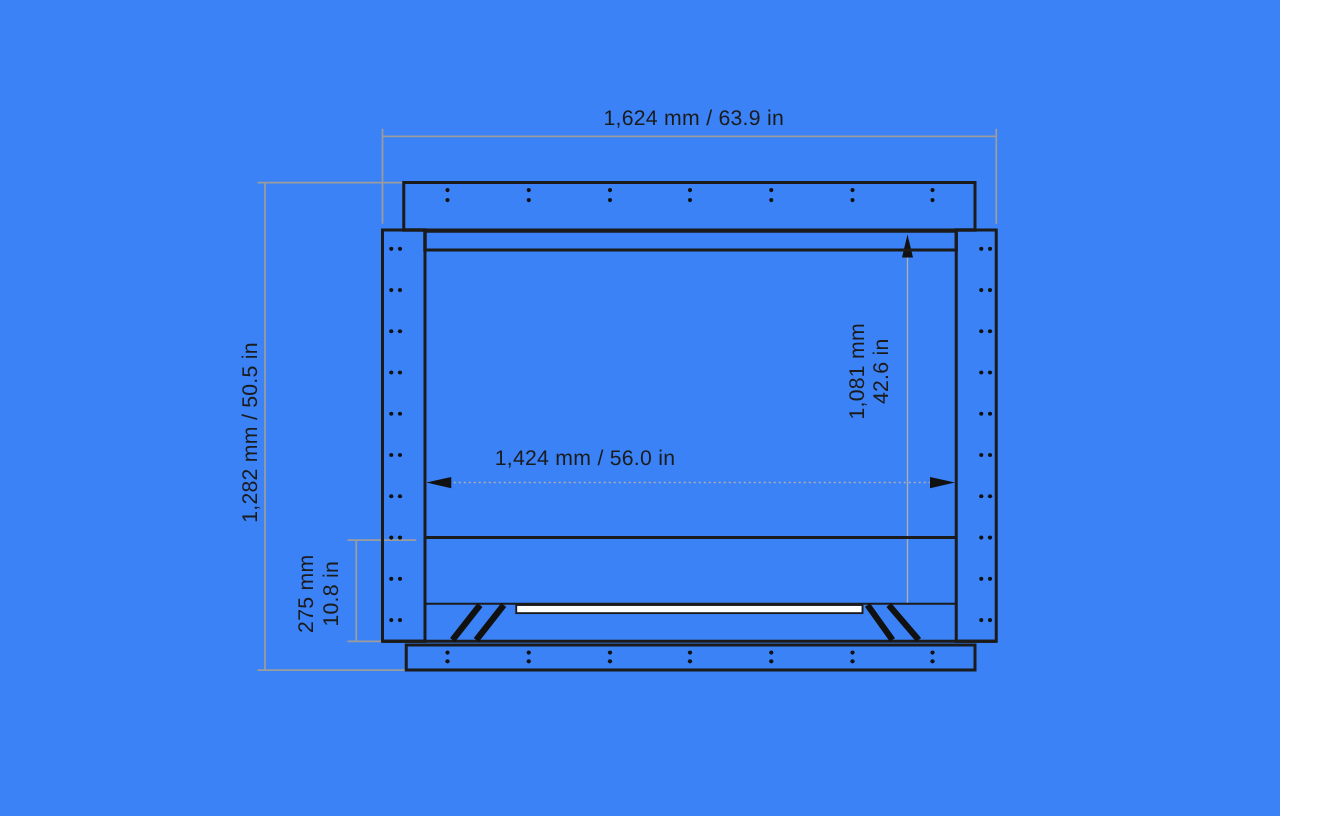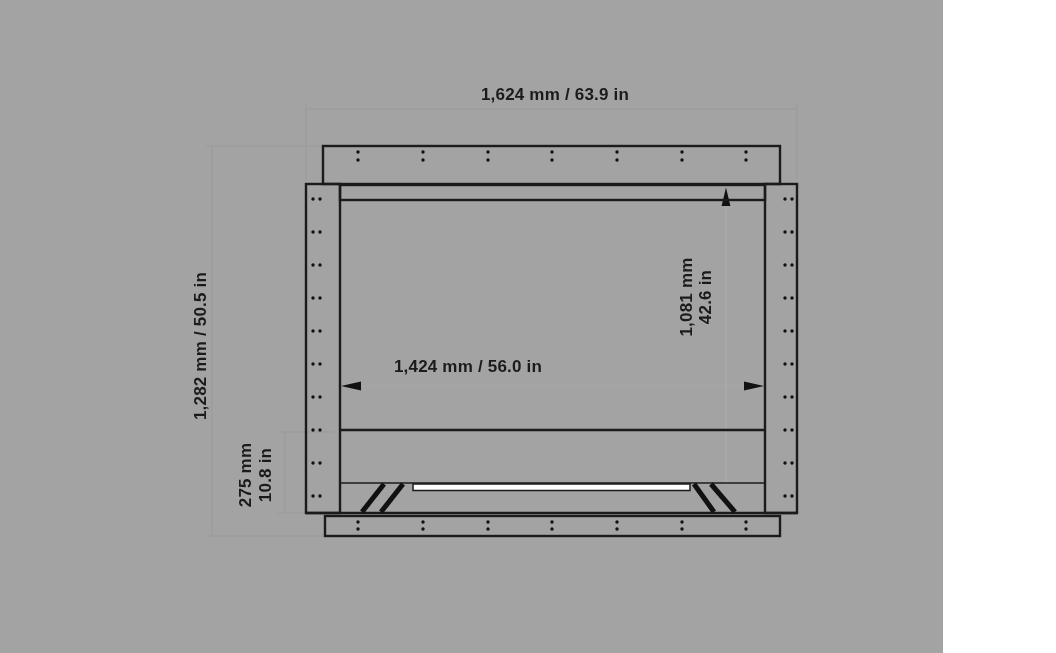--- a/index.html
+++ b/index.html
@@ -3,24 +3,23 @@
 <meta charset="utf-8">
 <style>
   html, body {
     margin: 0; padding: 0;
     background: #ffffff;
     width: 1056px; height: 653px;
     overflow: hidden;
   }
   .canvas {
     position: relative;
-    width: 943px; height: 653px;
-    background: #a3a3a3;
+    width: 1024px; height: 653px;
+    background: #3b82f6;
     font-family: "Liberation Sans", sans-serif;
-    font-weight: bold;
   }
   svg { display: block; }
 
   
   .struct        { stroke: #1b1b1b; stroke-width: 2.4; fill: none; }
   .struct-thin   { stroke: #1b1b1b; stroke-width: 1.5; fill: none; }
   .slot          { stroke: #1b1b1b; stroke-width: 1.5; fill: #ffffff; }
   .diag          { stroke: #111111; stroke-width: 5; fill: none; stroke-linecap: butt; }
 
   

